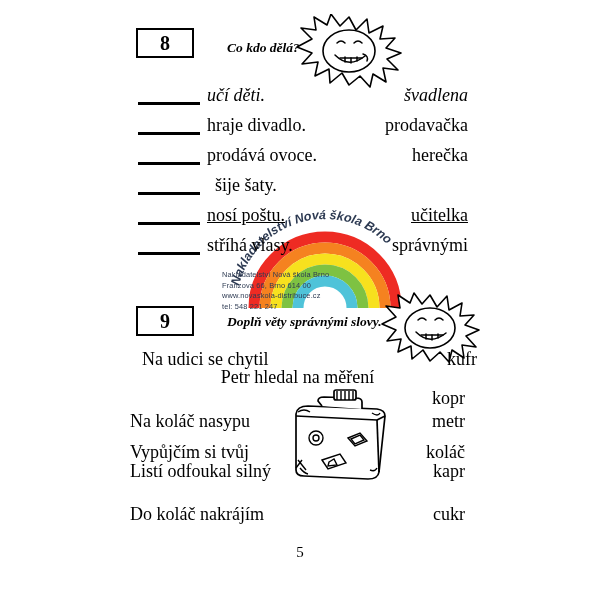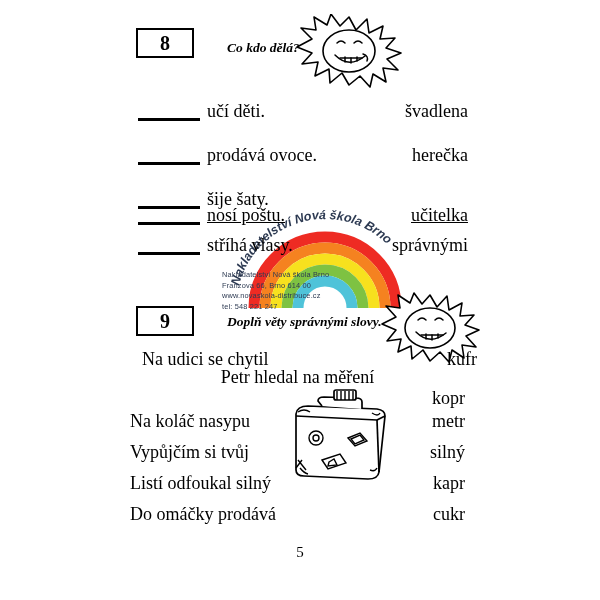--- a/index.html
+++ b/index.html
@@ -189,31 +189,36 @@
       <path d="M66 29 q4 -4 8 0"></path>
       <path d="M47 41 q14 14 30 1"></path>
       <path d="M52 44 h22"></path>
       <path d="M57 43 v5"></path>
       <path d="M63 44 v5"></path>
       <path d="M69 43 v4"></path>
       <path d="M75 40 q6 2 4 7"></path>
     </g>
   </svg>
 
-  <div class="ex8-row" style="top:96px;">
+  <div class="ex8-row" style="top:80px;font-style:italic;">
     <span class="blank-line"></span>
     <span class="ex8-phrase">učí děti.</span>
     <span class="ex8-answer">švadlena</span>
   </div>
+  <div class="ex8-row" style="top:110px;">
+    <span class="blank-line"></span>
+    <span class="ex8-phrase">hraje divadlo.</span>
+    <span class="ex8-answer">prodavačka</span>
+  </div>
   <div class="ex8-row" style="top:140px;">
     <span class="blank-line"></span>
     <span class="ex8-phrase">prodává ovoce.</span>
     <span class="ex8-answer">herečka</span>
   </div>
-  <div class="ex8-row" style="top:184px;">
+  <div class="ex8-row" style="top:170px;gap:8px;">
     <span class="blank-line"></span>
     <span class="ex8-phrase">šije šaty.</span>
   </div>
   <div class="ex8-row" style="top:200px;text-decoration:underline;">
     <span class="blank-line"></span>
     <span class="ex8-phrase">nosí poštu.</span>
     <span class="ex8-answer">učitelka</span>
   </div>
   <div class="ex8-row" style="top:230px;">
     <span class="blank-line"></span>
@@ -276,26 +281,26 @@
   <div class="ex9-row" style="top:367px;flex-direction:column;">
     <span class="ex9-sentence">Petr hledal na měření</span>
     <span class="ex9-word">kopr</span>
   </div>
   <div class="ex9-row" style="top:406px;">
     <span class="ex9-sentence">Na koláč nasypu</span>
     <span class="ex9-word">metr</span>
   </div>
   <div class="ex9-row" style="top:437px;">
     <span class="ex9-sentence">Vypůjčím si tvůj</span>
-    <span class="ex9-word">silný</span>
-  </div>
-  <div class="ex9-row" style="top:468px;">
+    <span class="ex9-word">koláč</span>
+  </div>
+  <div class="ex9-row" style="top:456px;">
     <span class="ex9-sentence">Listí odfoukal silný</span>
     <span class="ex9-word">kapr</span>
   </div>
   <div class="ex9-row" style="top:499px;">
-    <span class="ex9-sentence">Do omáčky prodává</span>
+    <span class="ex9-sentence">Do koláč nakrájím</span>
     <span class="ex9-word">cukr</span>
   </div>
 
   <div class="page-num">5</div>
 
 </div>
 
 </body></html>

